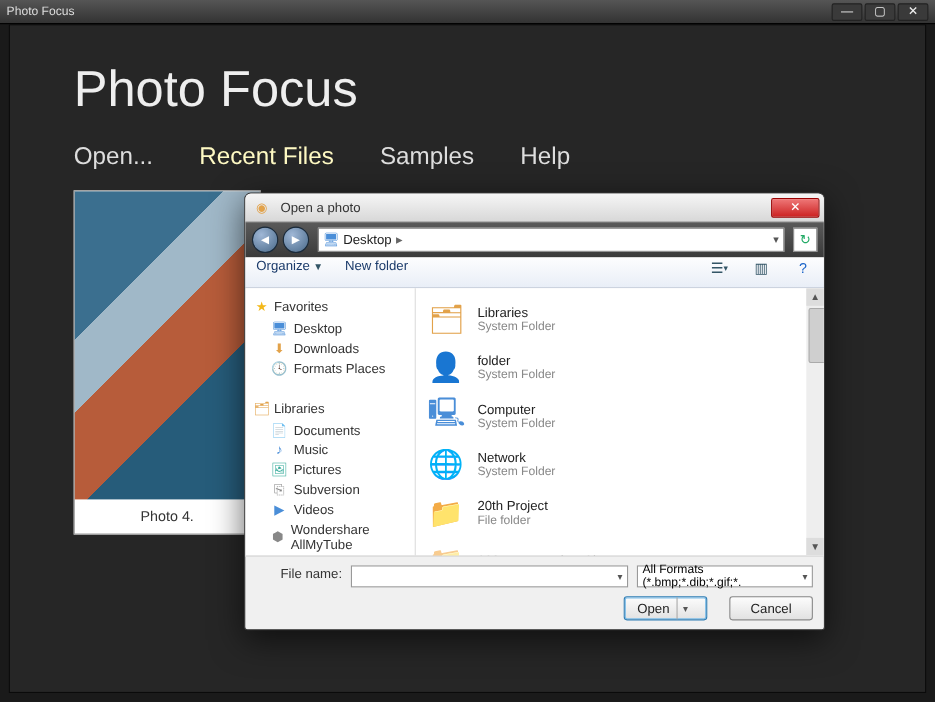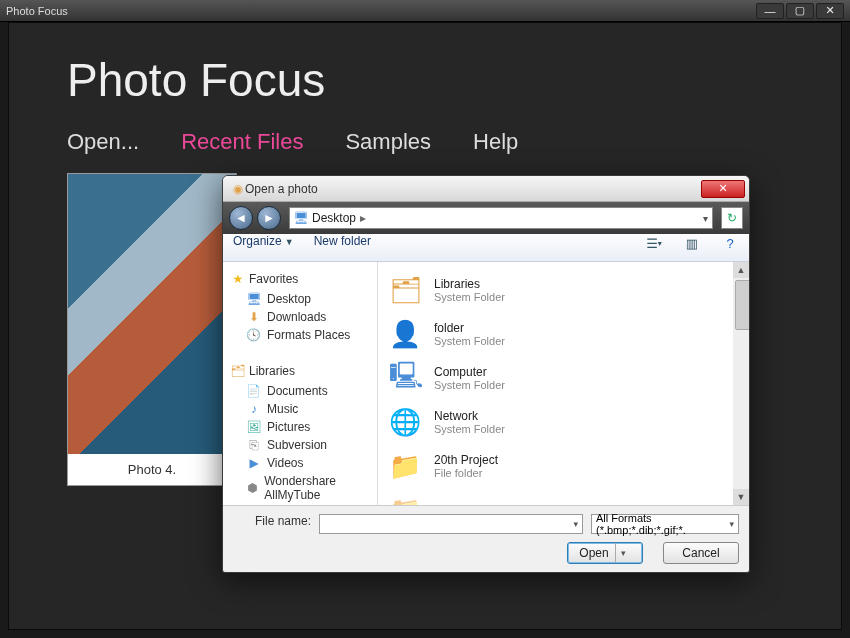--- a/index.html
+++ b/index.html
@@ -35,21 +35,21 @@
   .app-title {
     color: #eee; font-size: 46px; font-weight: 300;
     padding: 30px 0 0 58px;
   }
   .tabs {
     display: flex; gap: 42px;
     padding: 22px 0 0 58px;
     font-size: 22px; font-weight: 300;
   }
   .tab { color: #ddd; cursor: pointer; }
-  .tab.active { color: #ec4899; }
+  .tab.active { color: #fef9c3; }
   .thumb-area {
     padding: 18px 0 0 58px;
   }
   .thumb {
     width: 170px;
     border: 1px solid #999;
     background: #fff;
     display: inline-block;
   }
   .thumb-img {
@@ -185,21 +185,21 @@
 
   .dlg-footer {
     padding: 8px 10px;
     display:flex;flex-direction:column;gap:8px;
     font-size:12px;
   }
   .fn-row {display:flex;align-items:flex-start;gap:8px}
   .fn-label{width:78px;text-align:right;color:#333}
   .fn-input{flex:1;height:20px;border:1px solid #999;background:#fff;display:flex;align-items:center;padding:0 4px}
   .fn-input .dd{margin-left:auto;font-size:9px;color:#555}
-  .filter{width:148px;height:20px;border:1px solid #999;background:#fff;display:flex;align-items:center;padding:0 4px;font-size:11px}
+  .filter{width:160px;height:20px;border:1px solid #999;background:#fff;display:flex;align-items:center;padding:0 4px;font-size:11px}
   .filter .dd{margin-left:auto;font-size:9px;color:#555}
   .btn-row{display:flex;justify-content:flex-end;gap:20px}
   .btn{
     height:22px;min-width:76px;border:1px solid #888;border-radius:3px;
     display:flex;align-items:center;justify-content:center;
     background:linear-gradient(#fcfcfc,#e2e2e2);
     font-size:12px;color:#222;
     position:relative;
   }
   .btn.primary{
@@ -237,21 +237,21 @@
       <div class="thumb-img"></div>
       <div class="thumb-caption">Photo 4.</div>
     </div>
   </div>
 </div>
 
 <div class="dialog">
 
   <div class="dlg-title">
     <span class="ico orange">◉</span>
-    <span style="margin-left:0">Open a photo</span>
+    <span style="margin-left:10px">Open a photo</span>
     <span class="spacer"></span>
     <span class="dlg-close">✕</span>
   </div>
 
   <div class="dlg-nav">
     <div class="navcircle">◄</div>
     <div class="navcircle">►</div>
     <div class="crumb">
       <span class="ico blue">🖥</span>
       <span style="margin-left:4px">Desktop</span>

